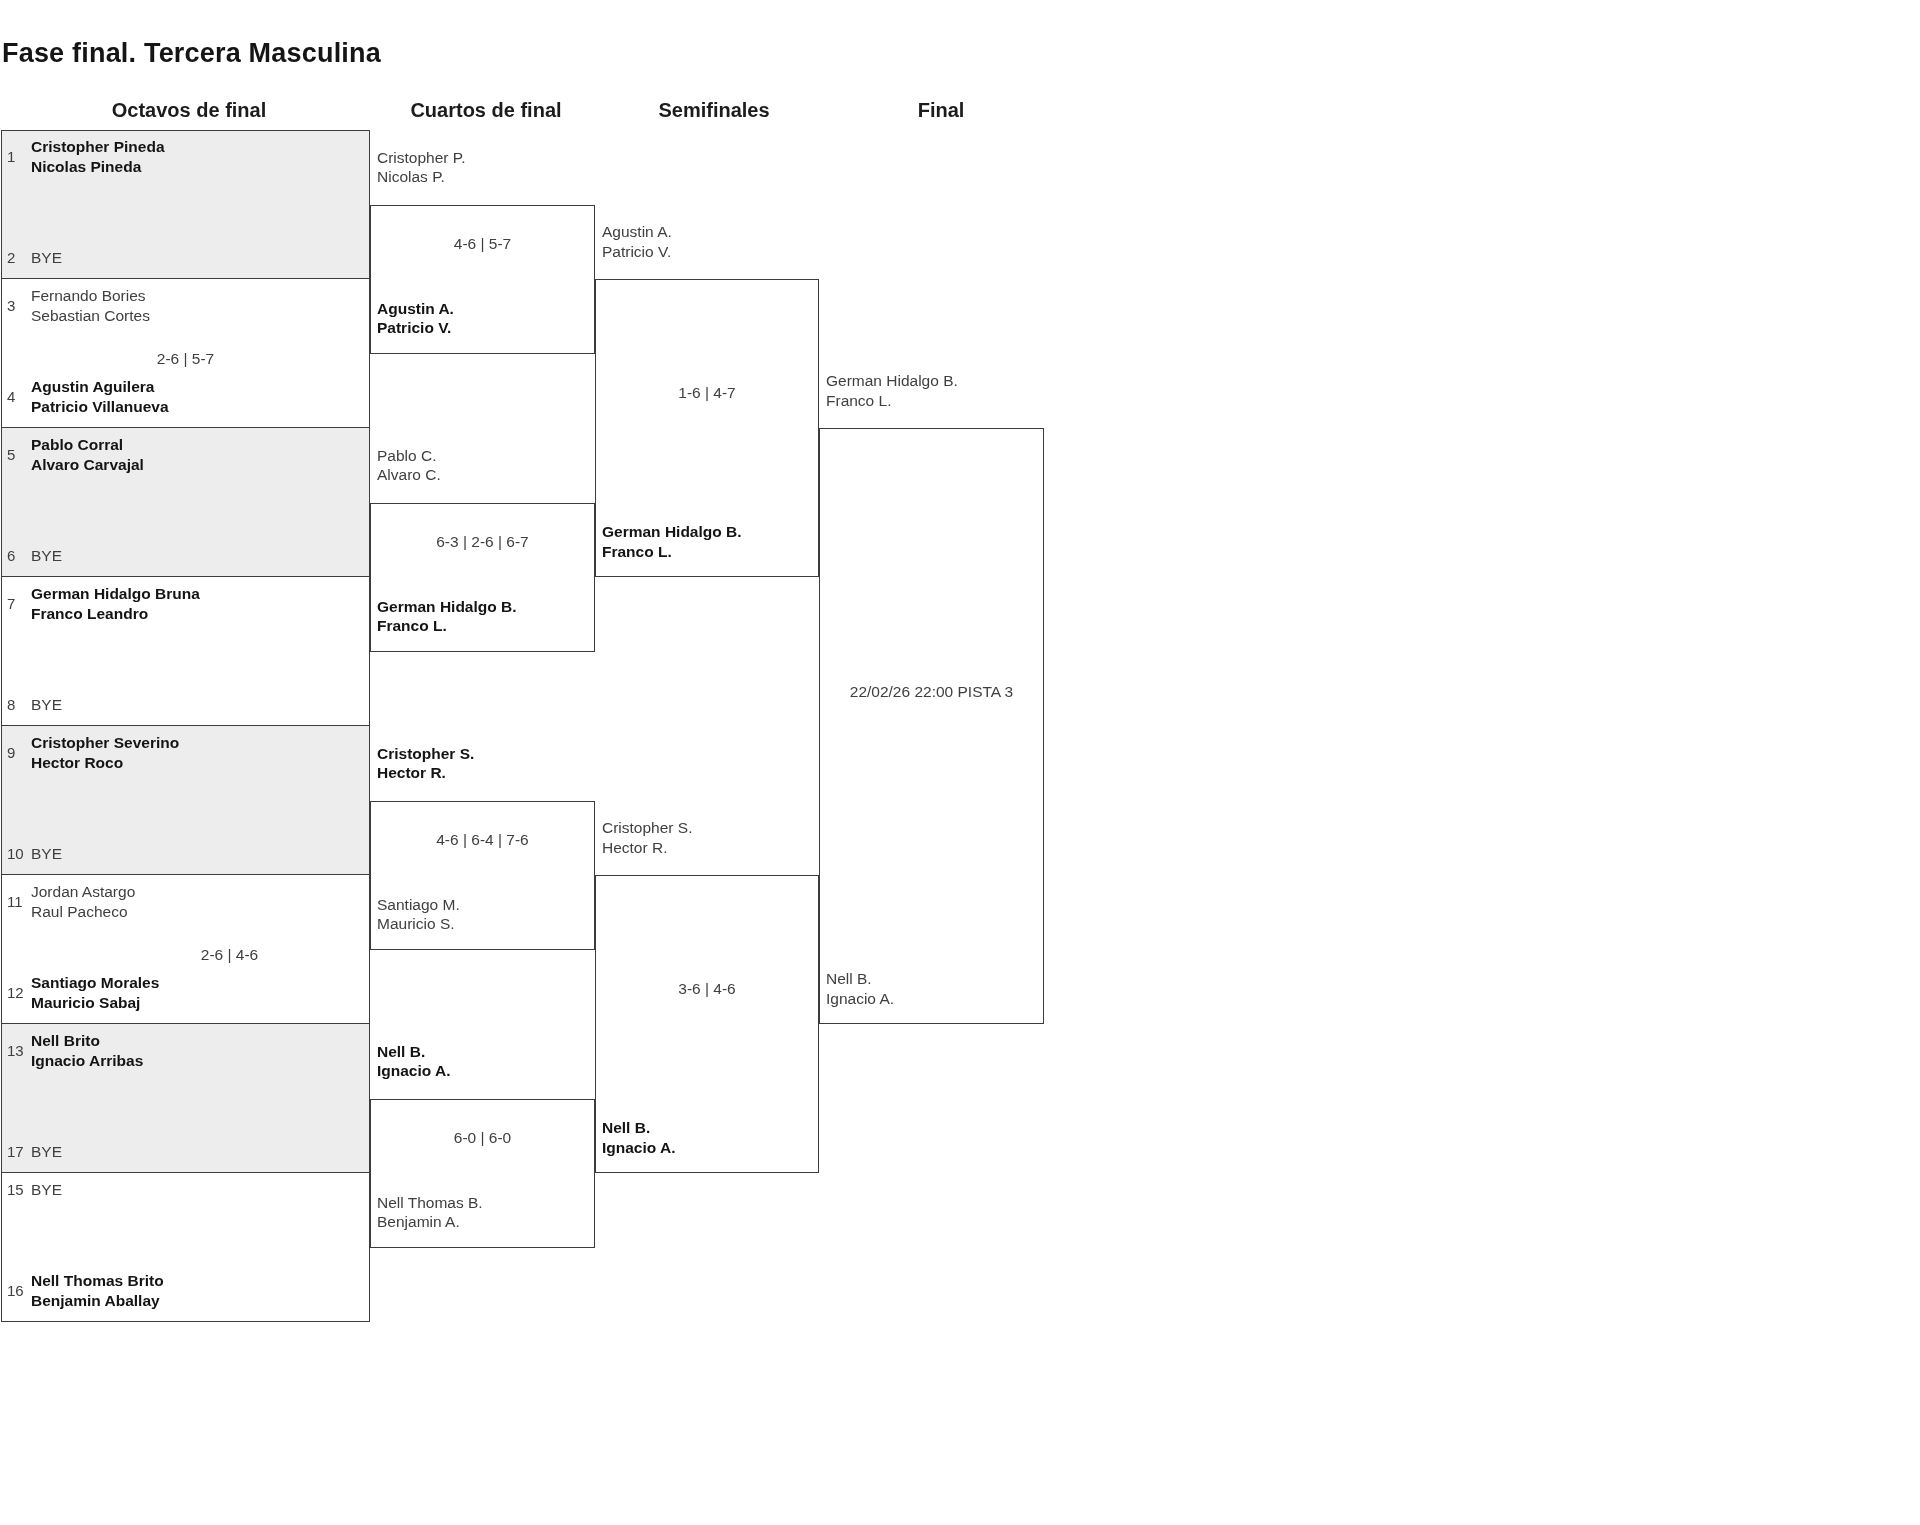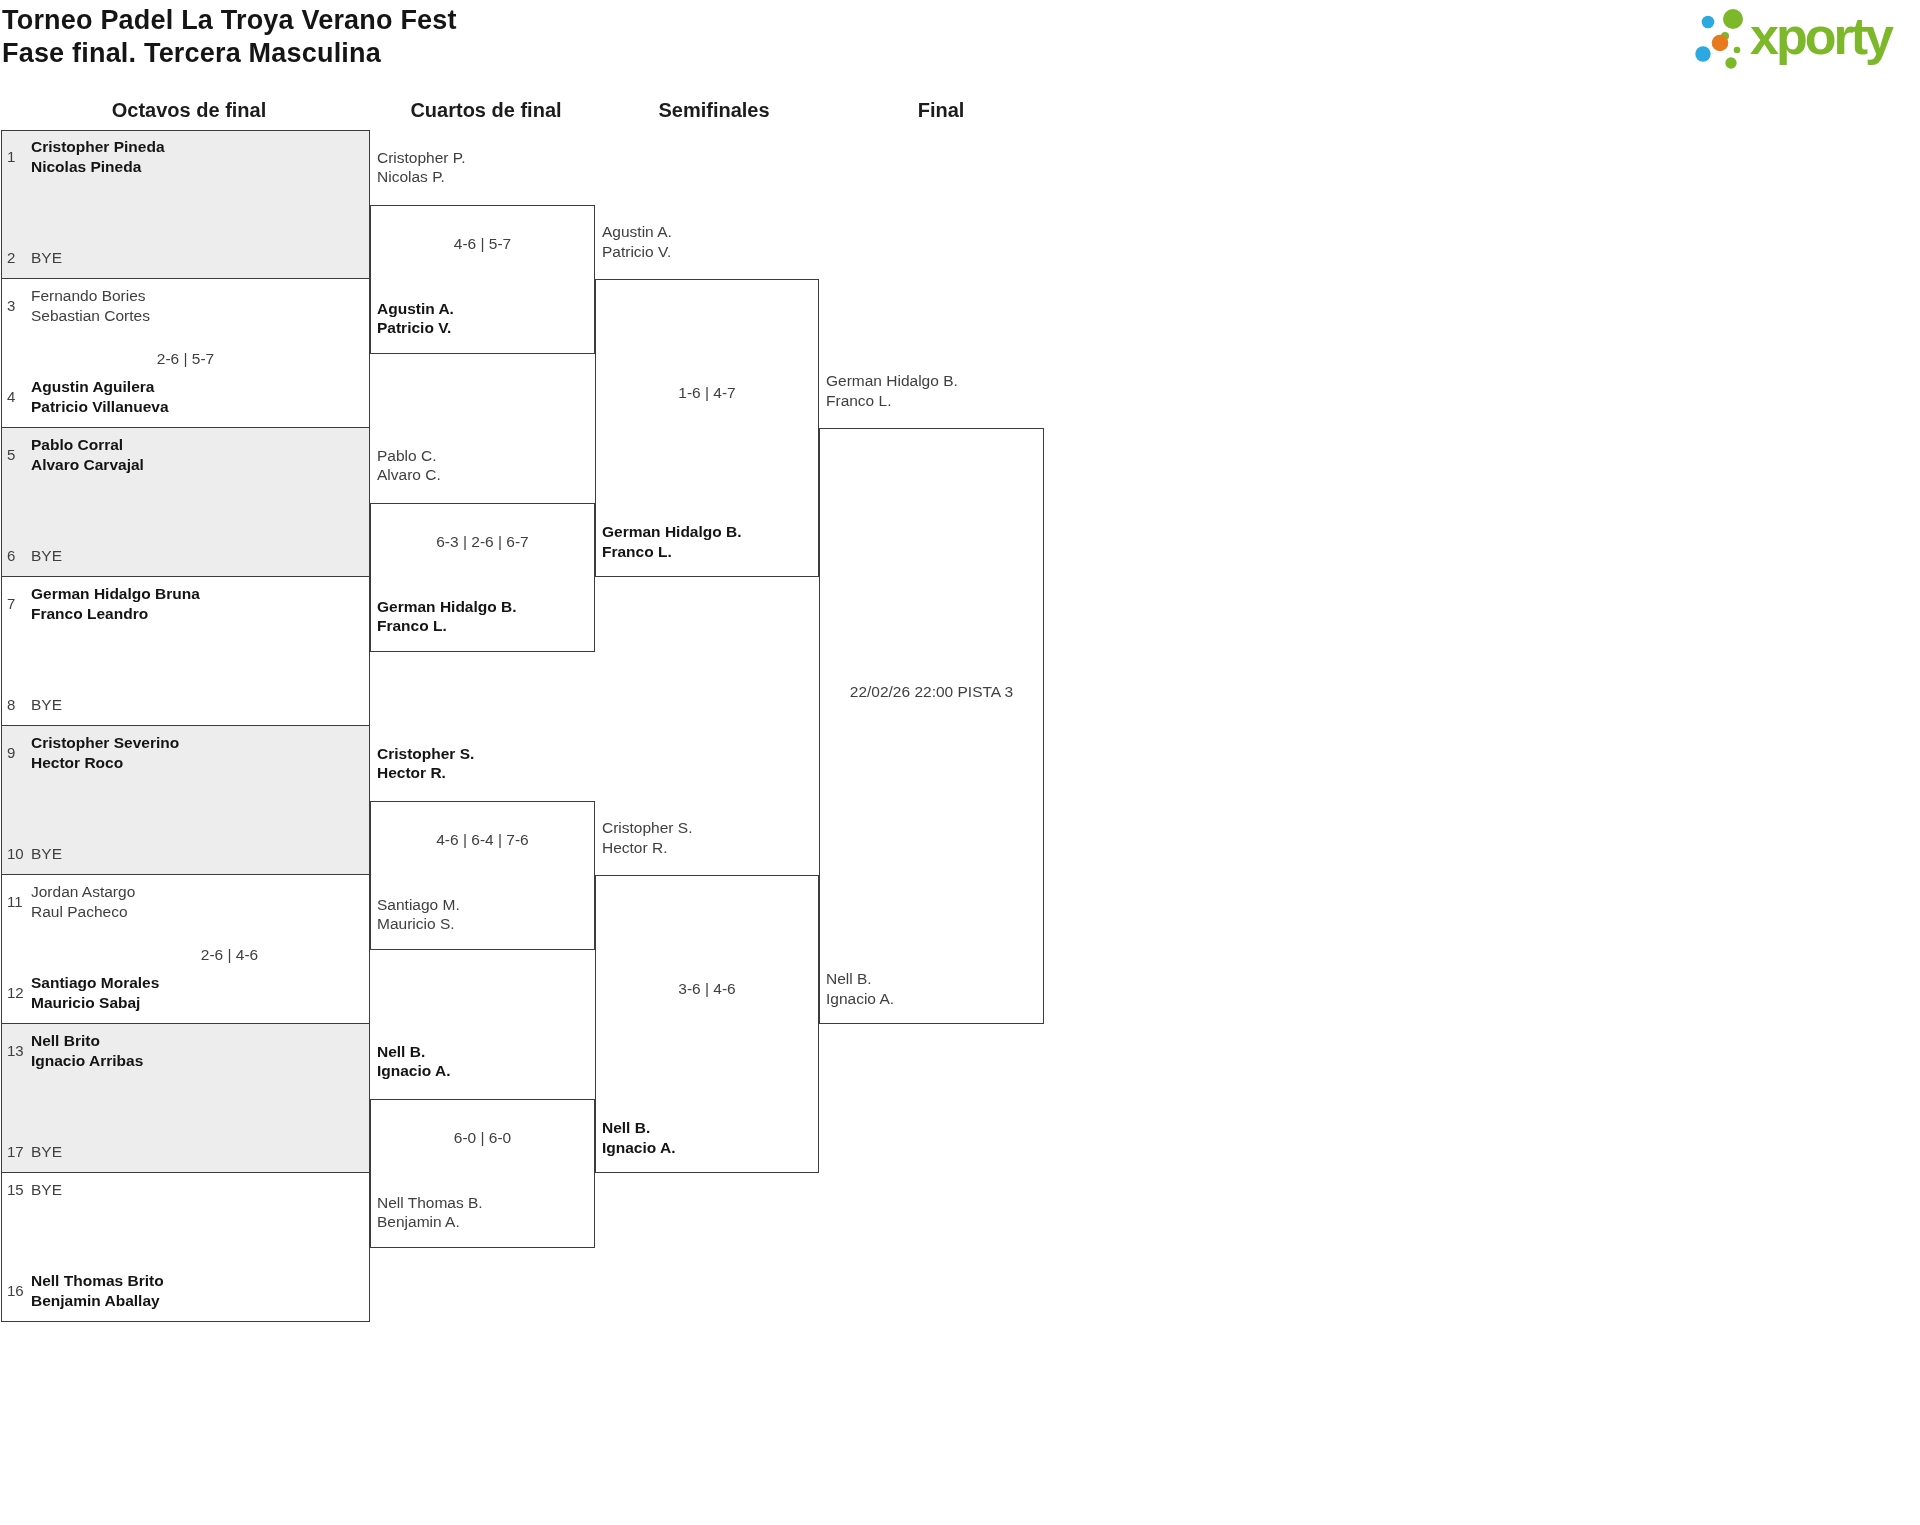--- a/index.html
+++ b/index.html
@@ -67,35 +67,22 @@
   .score{
     position:absolute;height:20px;line-height:20px;text-align:center;
     font-size:15.5px;color:var(--text);white-space:nowrap;
   }
 </style>
 </head>
 <body>
 
 <div class="page">
 
-  <div class="page-title">Torneo Padel La Troya Verano Fest</div>
   <div class="page-subtitle">Fase final. Tercera Masculina</div>
 
-  <div class="logo">
-    <svg width="52" height="64" viewBox="0 0 52 64">
-      <circle cx="41" cy="13" r="10" fill="#7cb82a"></circle>
-      <circle cx="16" cy="16" r="6.3" fill="#2ba9e0"></circle>
-      <circle cx="33" cy="30" r="4" fill="#7cb82a"></circle>
-      <circle cx="28" cy="37" r="8.3" fill="#e8791e"></circle>
-      <circle cx="45" cy="44" r="3.3" fill="#7cb82a"></circle>
-      <circle cx="11" cy="48" r="7.7" fill="#2ba9e0"></circle>
-      <circle cx="39" cy="57" r="5.7" fill="#7cb82a"></circle>
-    </svg>
-    <span class="logo-text">xporty</span>
-  </div>
 
   <div id="bracket">
       <div class="round-header" style="left: 189px;">Octavos de final</div>
       <div class="round-header" style="left: 486px;">Cuartos de final</div>
       <div class="round-header" style="left: 714px;">Semifinales</div>
       <div class="round-header" style="left: 941px;">Final</div>
       <div class="box bye" style="left: 1px; top: 130px; width: 369px; height: 149px;"></div>
       <div class="seed-row win" style="left: 1px; top: 137px; width: 359px;">
         <span class="seed">1</span>
         <div class="seed-names">

